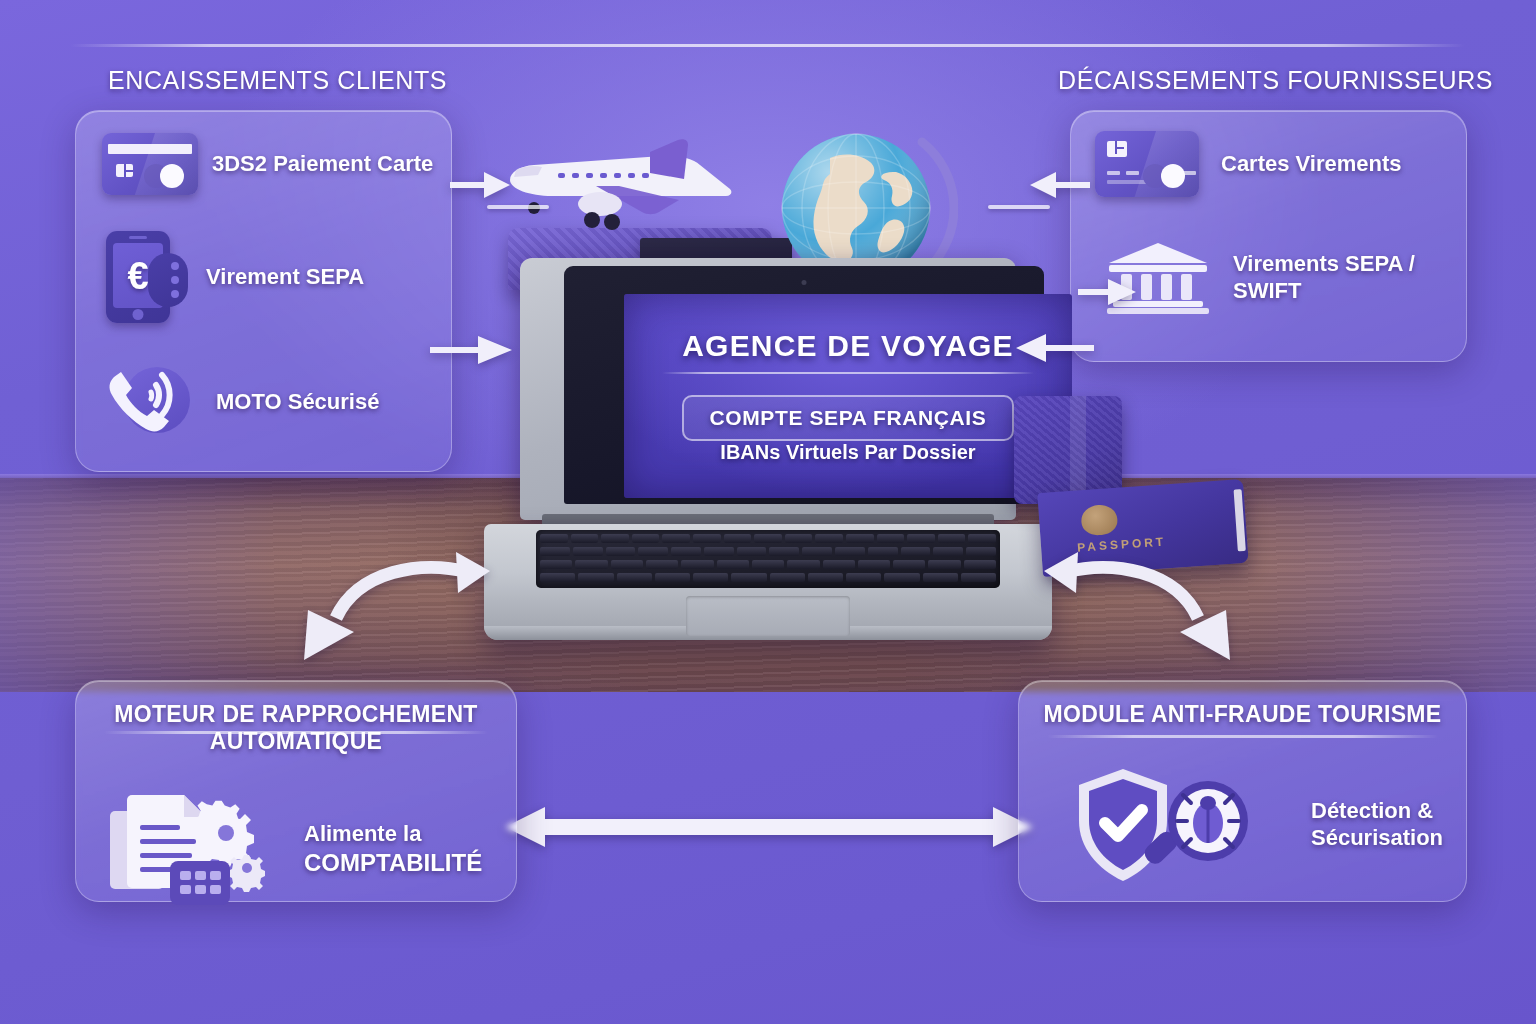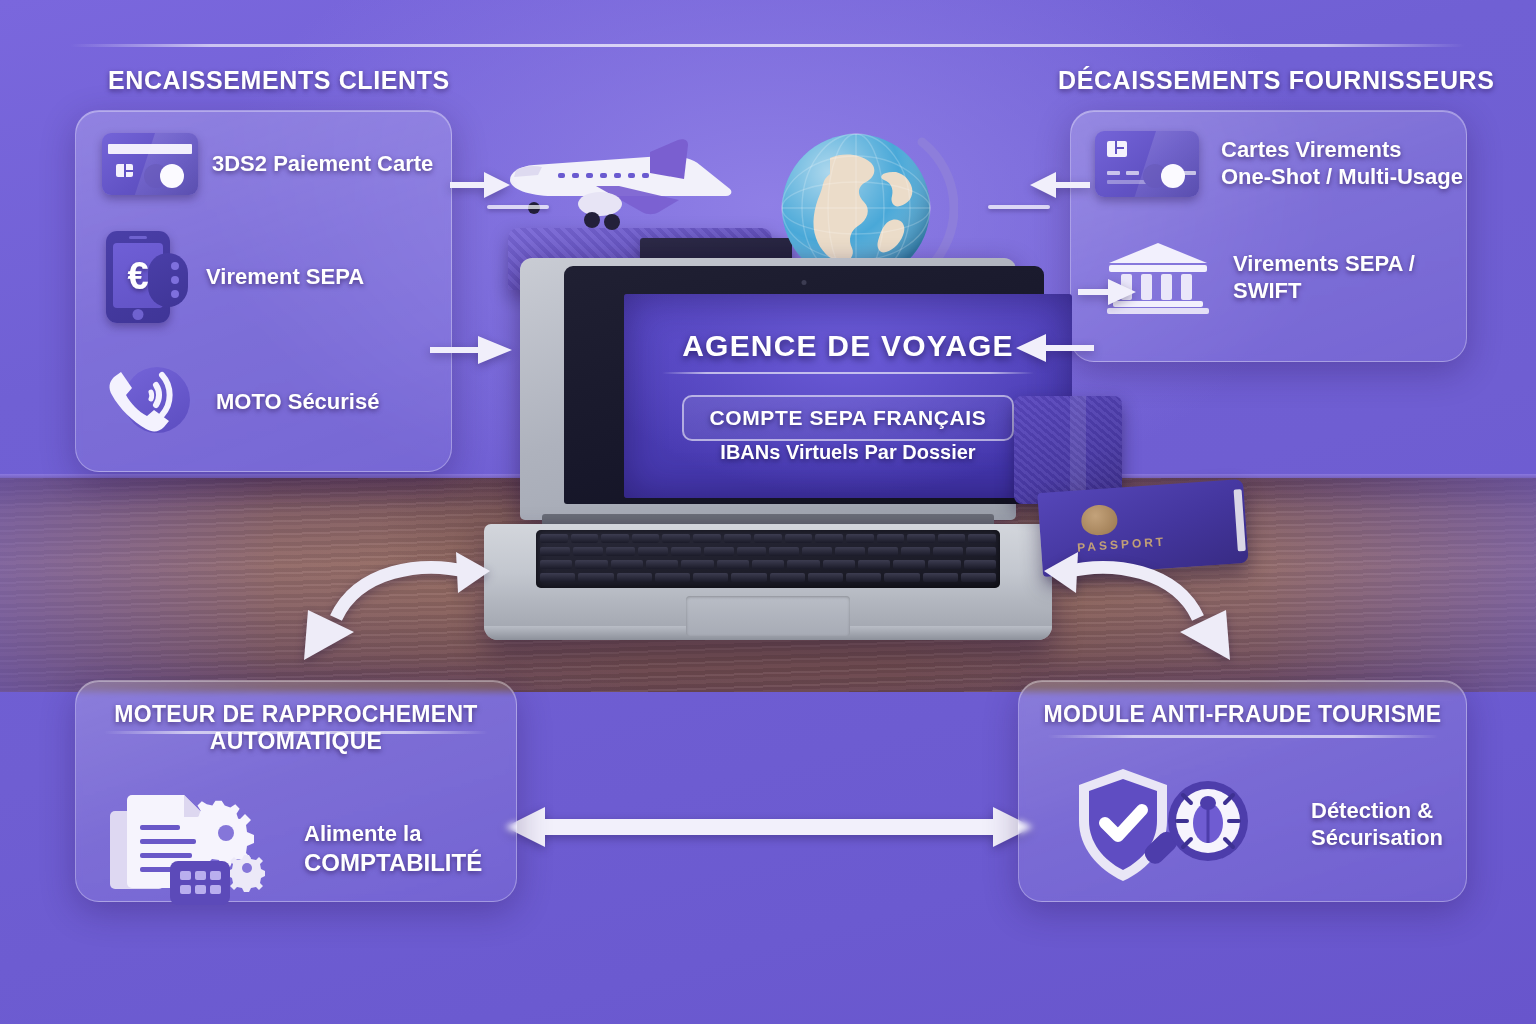--- a/index.html
+++ b/index.html
@@ -36,21 +36,21 @@
 
   
   #top-rule{
     position:absolute;left:70px;top:44px;width:1395px;height:3px;border-radius:2px;
     background:linear-gradient(90deg, rgba(255,255,255,.0) 0%, rgba(255,255,255,.62) 10%,
       rgba(255,255,255,.72) 50%, rgba(255,255,255,.62) 90%, rgba(255,255,255,0) 100%);
   }
 
   
   .section-head{
-    position:absolute;color:#fff;font-weight:bold;letter-spacing:.6px;white-space:nowrap;
+    position:absolute;color:#fff;font-weight:normal;letter-spacing:.6px;white-space:nowrap;
     text-shadow:0 2px 5px rgba(35,15,70,.55);
   }
   #head-left{left:108px;top:66px;font-size:25px;}
   #head-right{left:1058px;top:66px;font-size:25px;}
 
   
   .panel{
     position:absolute;border-radius:24px;
     background:linear-gradient(160deg, rgba(255,255,255,.20) 0%, rgba(255,255,255,.10) 45%, rgba(255,255,255,.055) 100%);
     border:1.5px solid rgba(255,255,255,.30);
@@ -273,21 +273,20 @@
             <i></i>
             <i></i>
           </span>
         <span class="bar"></span>
         <span class="c1" style="bottom:9px;right:32px;"></span>
         <span class="c2" style="bottom:9px;right:14px;"></span>
         <span class="sheen"></span>
       </span>
       <span style="display:block;margin-left:8px;">
         <span class="label" style="display:block;">Cartes Virements</span>
-        <span class="label" style="display:block;">One-Shot / Multi-Usage</span>
       </span>
     </div>
 
     <div class="row" style="left:32px;top:130px;">
       <span class="ico bank-ico">
         <svg width="110" height="74" viewBox="0 0 110 74">
           <path d="M55 2 6 22h98L55 2z" fill="#f2f0fd"></path>
           <rect x="6" y="24" width="98" height="7" rx="2" fill="#f2f0fd"></rect>
           <g fill="#eae7fa">
             <rect x="18" y="33" width="11" height="26" rx="2"></rect>

